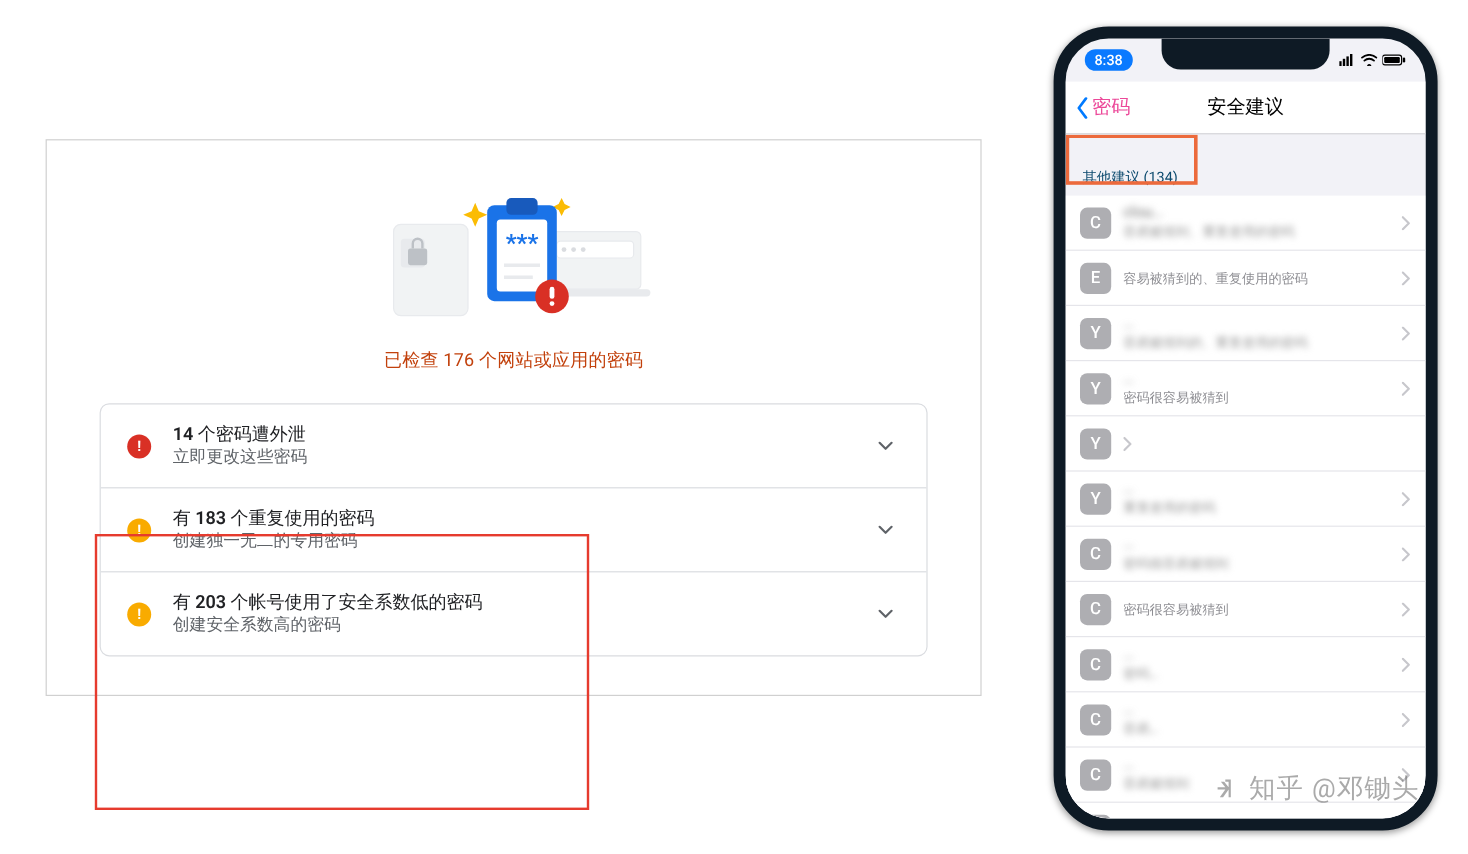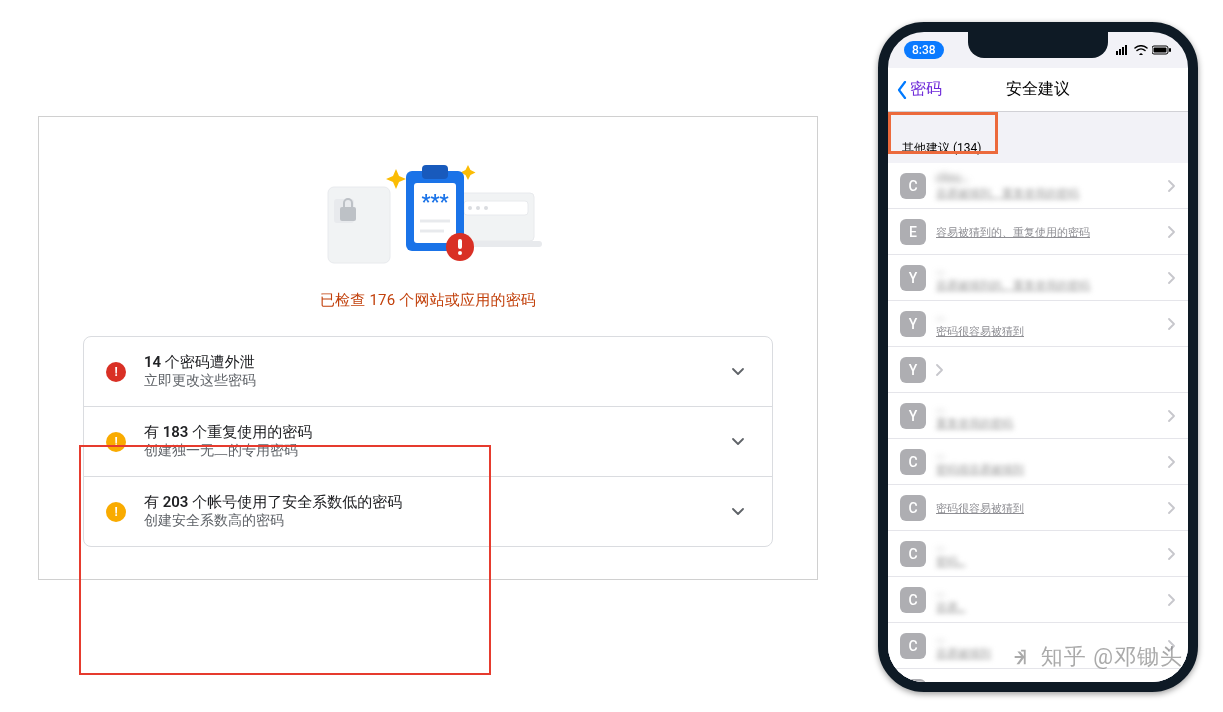--- a/index.html
+++ b/index.html
@@ -119,40 +119,40 @@
   .navbar {
     position: absolute; top: 36px; left: 0; right: 0;
     height: 44px;
     background: #fff;
     border-bottom: 1px solid #d1d1d6;
     display: flex; align-items: center;
     z-index: 4;
   }
   .nav-back {
     display: flex; align-items: center; gap: 2px;
-    color: #6d28d9; font-size: 16px;
+    color: #ec4899; font-size: 16px;
     padding-left: 8px;
     cursor: pointer;
   }
   .nav-back svg { width: 12px; height: 18px; }
   .nav-title {
     position: absolute; left: 0; right: 0; text-align: center;
     font-size: 16px; font-weight: 400; color: #000;
     pointer-events: none;
   }
 
   .phone-scroll {
     position: absolute;
     top: 80px; left: 0; right: 0; bottom: 0;
     overflow: hidden;
     background: #f2f2f7;
   }
 
   .section-header {
-    font-size: 12px; color: #000000;
+    font-size: 12px; color: #0c4a6e;
     padding: 28px 14px 6px 14px;
     position: relative;
   }
   .section-header-highlight {
     position: absolute;
     left: 0; top: 0;
     width: 110px; height: 42px;
     border: 3px solid #ec6a3c;
     pointer-events: none;
   }
@@ -175,21 +175,20 @@
   .ios-text { flex: 1; min-width: 0; }
   .ios-title {
     font-size: 13px; color: #000;
     white-space: nowrap; overflow: hidden; text-overflow: ellipsis;
   }
   .ios-title.blur { filter: blur(3px); color:#777;}
   .ios-sub {
     font-size: 11px; color: #8e8e93;
     white-space: nowrap; overflow: hidden; text-overflow: ellipsis;
     margin-top: 1px;
-    text-decoration: underline;
   }
   .ios-sub.blur { filter: blur(2.5px); color:#999;}
   .ios-chev { color: #c7c7cc; flex: 0 0 10px; }
   .ios-chev svg { width: 8px; height: 12px; display:block;}
 
   
   .wm {
     position: absolute;
     right: 40px; bottom: 40px;
     font-size: 22px;

